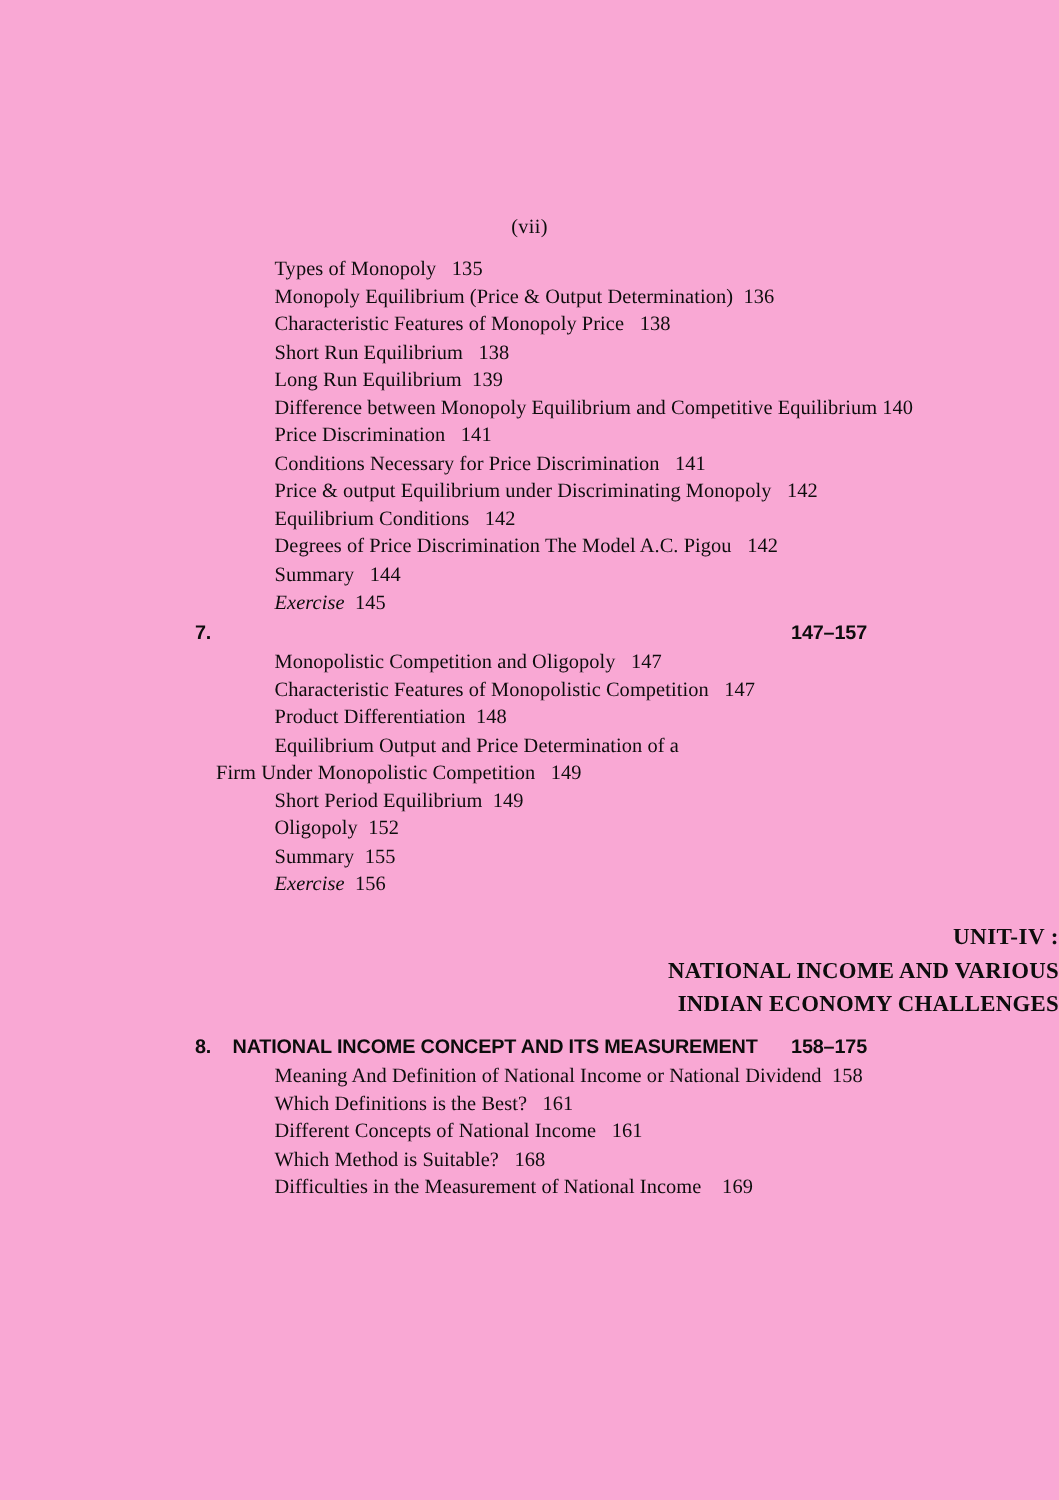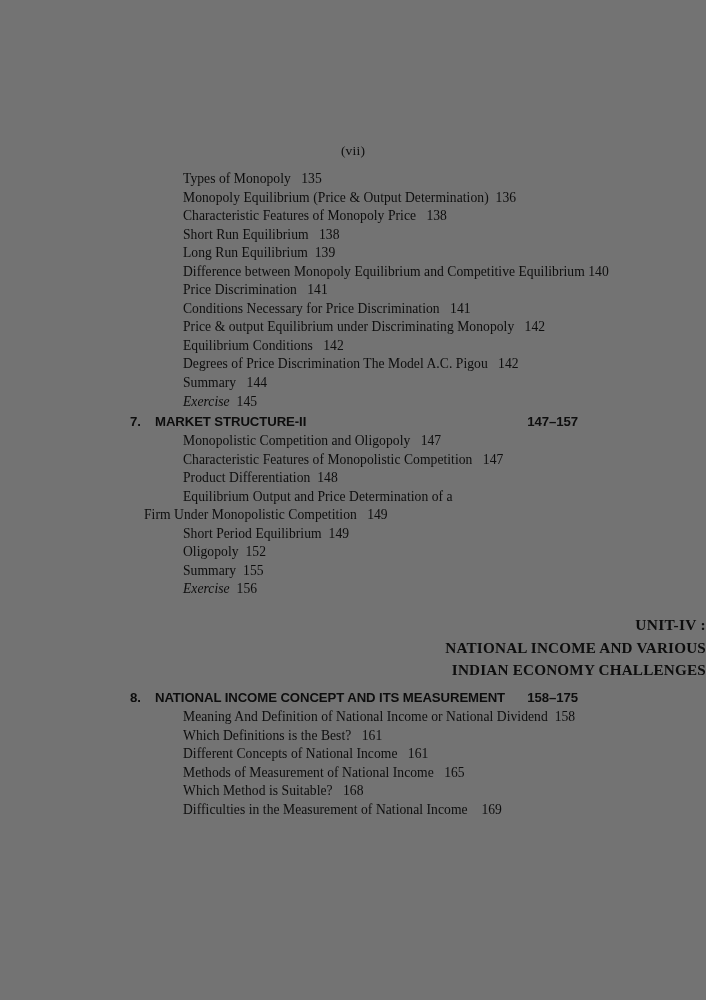--- a/index.html
+++ b/index.html
@@ -11,21 +11,21 @@
     width: 706px;
     height: 1000px;
     position: relative;
     font-family: "Liberation Serif", serif;
     color: #0d0d0d;
     -webkit-font-smoothing: antialiased;
   }
   .page {
     position: absolute;
     inset: 0;
-    background: #737373;
+    background: #f9a8d4;
   }
   
   .folio {
     position: absolute;
     top: 143px;
     left: 0;
     width: 706px;
     text-align: center;
     font-family: "Liberation Serif", serif;
     font-size: 13.5px;
@@ -122,21 +122,20 @@
       <div class="entry"><span>Difference between Monopoly Equilibrium and Competitive Equilibrium 140</span></div>
       <div class="entry"><span>Price Discrimination   141</span></div>
       <div class="entry"><span>Conditions Necessary for Price Discrimination   141</span></div>
       <div class="entry"><span>Price &amp; output Equilibrium under Discriminating Monopoly   142</span></div>
       <div class="entry"><span>Equilibrium Conditions   142</span></div>
       <div class="entry"><span>Degrees of Price Discrimination The Model A.C. Pigou   142</span></div>
       <div class="entry"><span>Summary   144</span></div>
       <div class="entry"><span class="ital">Exercise</span><span>  145</span></div>
       <div class="chapter">
         <span class="num">7.</span>
-        <span class="title">MARKET STRUCTURE-II</span>
         <span class="pages">147–157</span>
       </div>
       <div class="entry"><span>Monopolistic Competition and Oligopoly   147</span></div>
       <div class="entry"><span>Characteristic Features of Monopolistic Competition   147</span></div>
       <div class="entry"><span>Product Differentiation  148</span></div>
       <div class="entry"><span>Equilibrium Output and Price Determination of a</span></div>
       <div class="entry indent"><span>Firm Under Monopolistic Competition   149</span></div>
       <div class="entry"><span>Short Period Equilibrium  149</span></div>
       <div class="entry"><span>Oligopoly  152</span></div>
       <div class="entry"><span>Summary  155</span></div>
@@ -149,18 +148,17 @@
       </div>
       <div class="spacer-after-unit"></div>
       <div class="chapter">
         <span class="num">8.</span>
         <span class="title">NATIONAL INCOME CONCEPT AND ITS MEASUREMENT</span>
         <span class="pages">158–175</span>
       </div>
       <div class="entry"><span>Meaning And Definition of National Income or National Dividend  158</span></div>
       <div class="entry"><span>Which Definitions is the Best?   161</span></div>
       <div class="entry"><span>Different Concepts of National Income   161</span></div>
-      <div class="entry"><span>Methods of Measurement of National Income   165</span></div>
       <div class="entry"><span>Which Method is Suitable?   168</span></div>
       <div class="entry"><span>Difficulties in the Measurement of National Income    169</span></div>
     </div>
 
 </div>
 
 </body></html>

